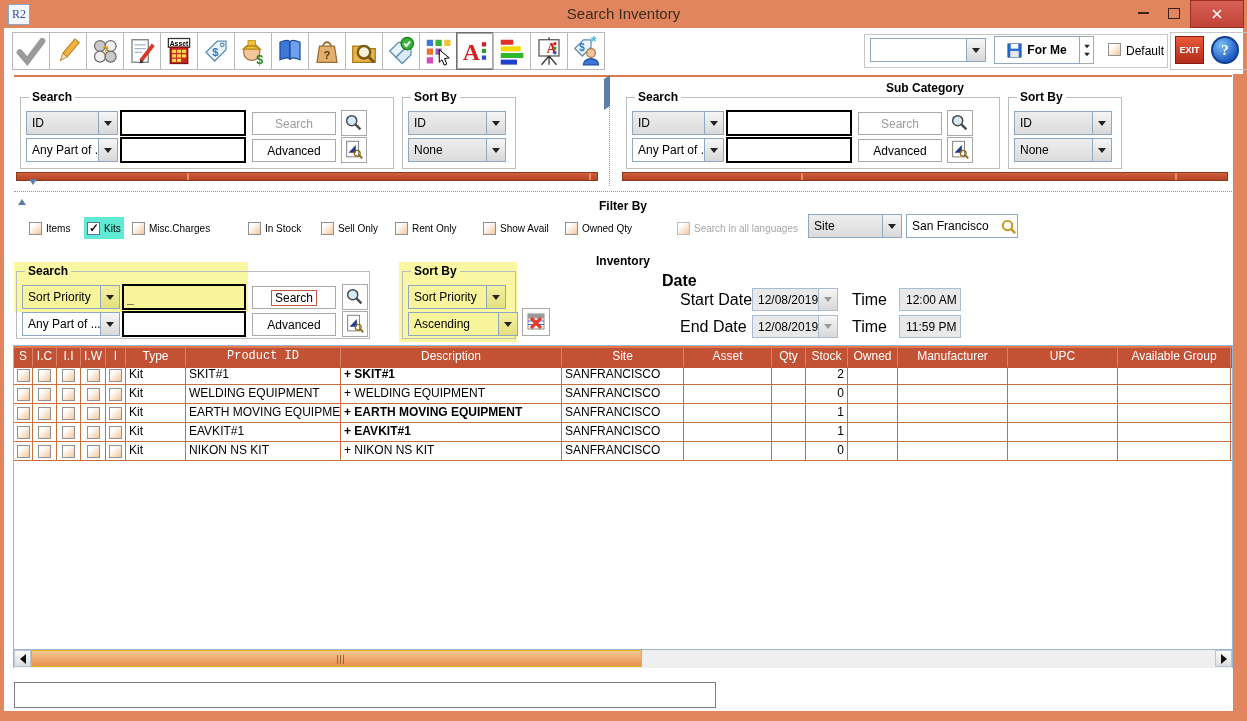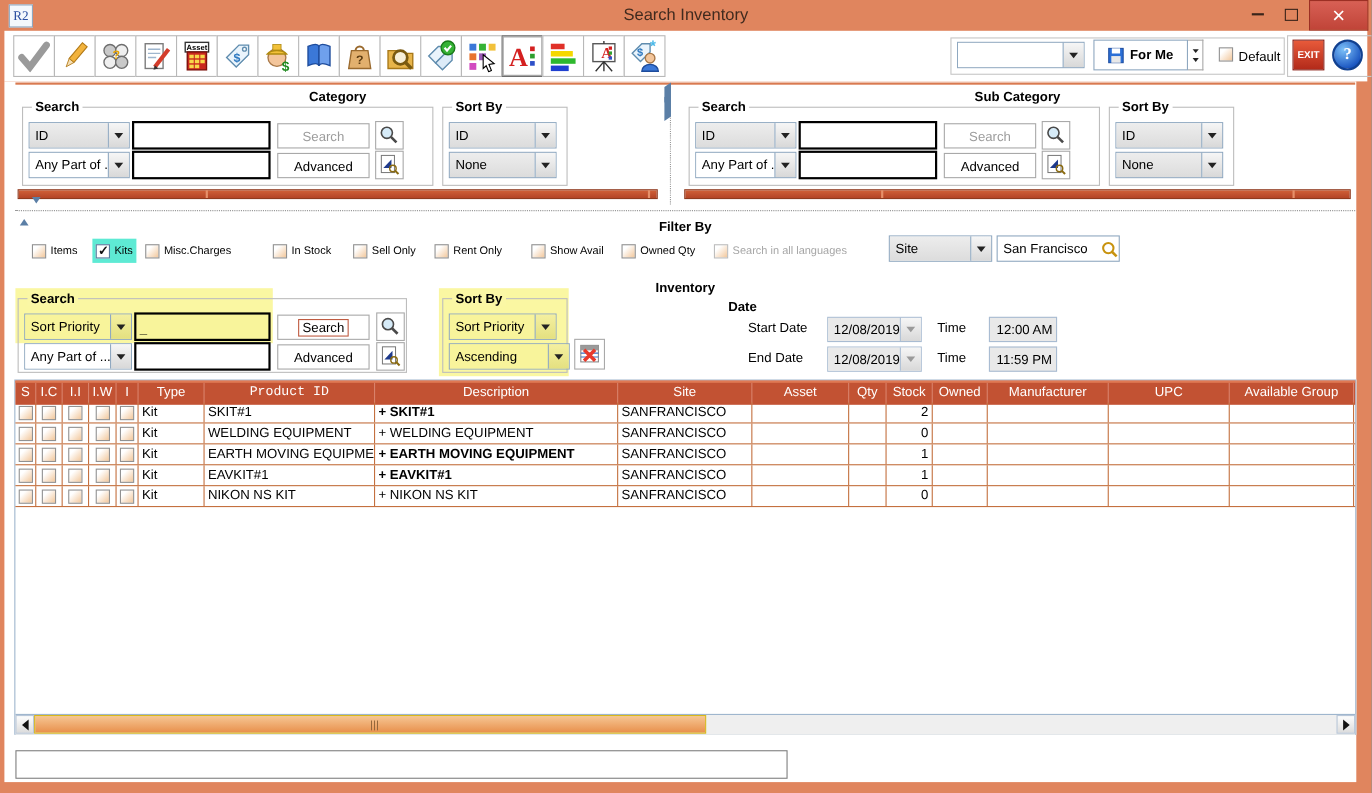--- a/index.html
+++ b/index.html
@@ -51,21 +51,21 @@
   .fitem{position:absolute;top:217px;height:18px;display:flex;align-items:center;gap:4px;padding:2px 3px}
   .fitem[data-hl="true"]{background:#5eead4}
   .fitem .flab{font-size:10px;white-space:nowrap}
   .fitem.dis .flab{color:#A6A6A6}
   .fitem.dis .cb{border-color:#BDBDBD}
   
   .dcombo{position:absolute;height:23px;display:flex;border:1px solid #A9BCD2;box-sizing:border-box}
   .dcombo .cval{background:#E9E9E9;padding-top:4px}
   .dcombo .carr{border-left:1px solid #A9BCD2}
   .tfield{position:absolute;height:23px;background:#E9E9E9;border:1px solid #A9BCD2;box-sizing:border-box;padding:4px 0 0 6px;font-size:12px}
-  .dlab{position:absolute;font-size:12px}
+  .dlab{position:absolute;font-size:16px}
   
   .tablewrap{position:absolute;left:13px;top:345px;width:1220px;height:323px;border:1px solid #9FB6CE;background:#fff;box-sizing:border-box}
   .thead{position:absolute;left:14px;top:346px;width:1218px;height:20px;background:#C25233;display:flex;border-top:2px solid #DF7954}
   .th{color:#fff;text-align:center;line-height:17px;font-size:12px;border-right:1px solid #D9826B;box-sizing:border-box;overflow:hidden;white-space:nowrap}
   .tbody{position:absolute;left:14px;top:366px;width:1218px}
   .tr{display:flex;height:19px;border-bottom:1px solid #C4703F;box-sizing:border-box}
   .td{border-right:1px solid #C4703F;font-size:12px;line-height:17px;padding:0 3px;box-sizing:border-box;overflow:hidden;white-space:nowrap}
   .td.cbc{display:flex;align-items:center;justify-content:center;padding:0}
   
   .hscroll{position:absolute;left:14px;top:649px;width:1218px;height:18px;background:#EFEFEF;border-top:1px solid #9FB6CE}
@@ -263,21 +263,20 @@
         <span>EXIT</span>
       </div>
     <div class="gbtn helpbtn" style="left:1207px;top:8px;width:28px;height:28px">
         <span>?</span>
       </div>
   </div>
 
   <div class="abs" style="left:4px;top:74px;width:1229px;height:637px;background:#fff"></div>
   <div class="abs" style="left:14px;top:75px;width:1218px;height:2px;background:#D97A50"></div>
 
-  <div class="ptitle" style="left:14px;top:81px;width:586px">Category</div>
   <div class="group" style="left:20px;top:97px;width:372px;height:70px">
     <span class="legend">Search</span>
   </div>
   <div class="combo gray" style="left:26px;top:111px;width:92px">
     <span class="cval">ID</span>
     <span class="carr">
         <span class="tri-d"></span>
       </span>
   </div>
   <div class="binput" style="left:120px;top:110px;width:126px"></div>
@@ -420,21 +419,21 @@
       <span class="flab">Rent Only</span>
     </div>
   <div class="fitem" style="left:480px" data-hl="false">
       <span class="cb" data-checked="false"></span>
       <span class="flab">Show Avail</span>
     </div>
   <div class="fitem" style="left:562px" data-hl="false">
       <span class="cb" data-checked="false"></span>
       <span class="flab">Owned Qty</span>
     </div>
-  <div class="fitem dis" style="left:646px" data-hl="false">
+  <div class="fitem dis" style="left:674px" data-hl="false">
       <span class="cb" data-checked="false"></span>
       <span class="flab">Search in all languages</span>
     </div>
   <div class="combo gray" style="left:808px;top:214px;width:94px">
     <span class="cval">Site</span>
     <span class="carr">
         <span class="tri-d"></span>
       </span>
   </div>
   <div class="sffield" style="left:906px;top:214px;width:112px">

